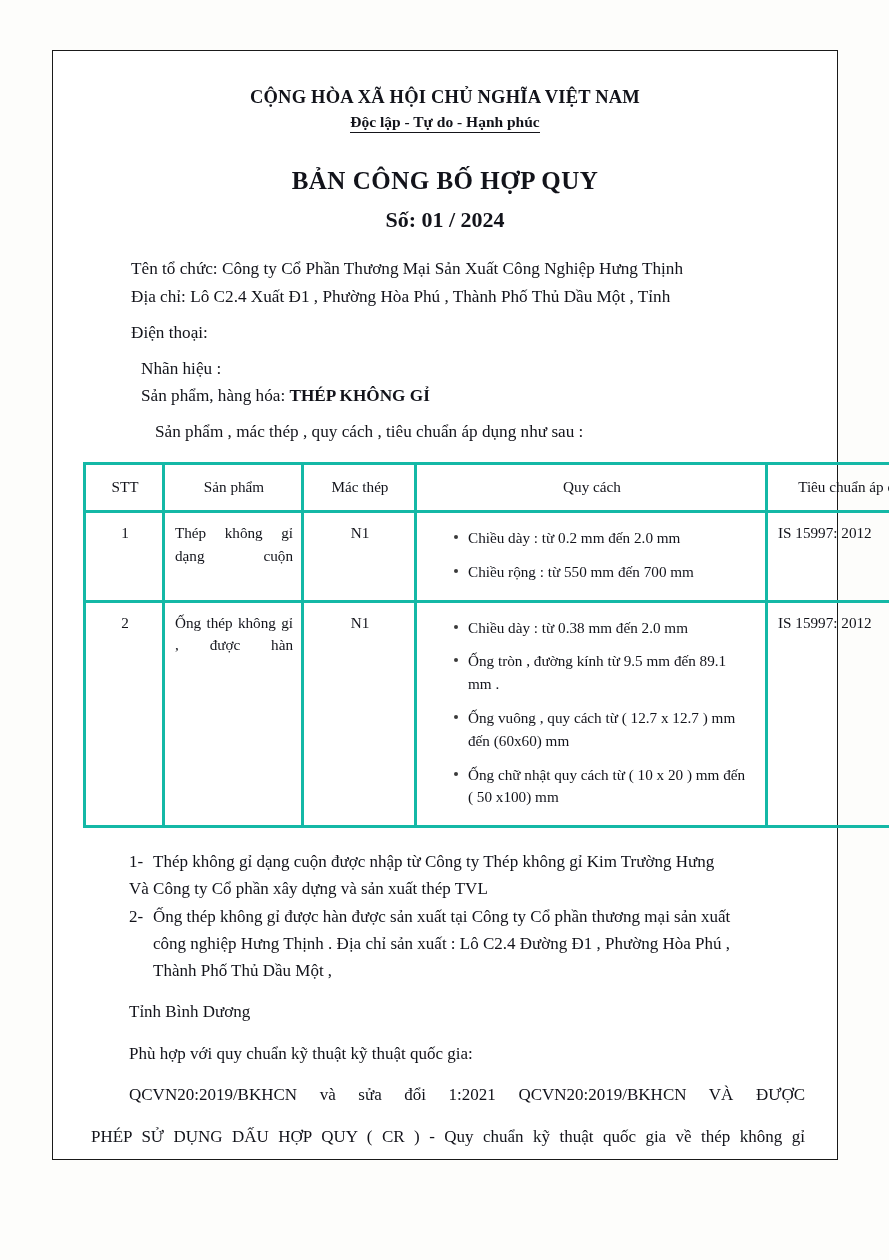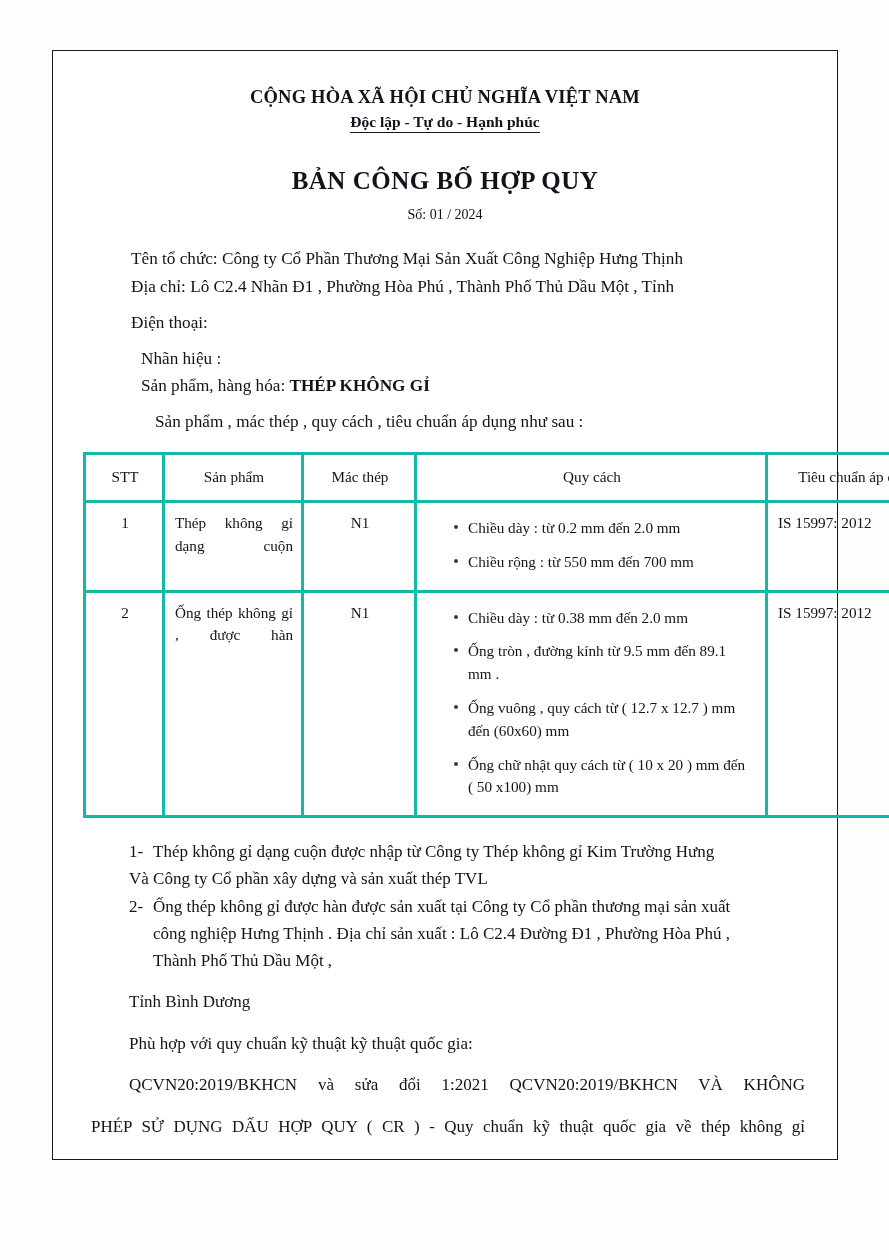--- a/index.html
+++ b/index.html
@@ -55,22 +55,23 @@
     border-bottom: 1.3px solid #15151a;
     padding-bottom: 1px;
   }
   .doc-title {
     font-size: 25px;
     font-weight: bold;
     margin-top: 34px;
     letter-spacing: 0.5px;
   }
   .doc-number {
-    font-size: 14px;
+    font-size: 22px;
     margin-top: 12px;
+    font-weight: bold;
   }
   .body-block {
     margin-top: 22px;
     font-size: 17.2px;
     line-height: 1.62;
   }
   .line-indent { padding-left: 48px; }
   .line-indent2 { padding-left: 58px; }
   .line-indent3 { padding-left: 72px; }
   .strong { font-weight: bold; }
@@ -173,21 +174,21 @@
 
       <div class="center">
         <div class="nation-title">CỘNG HÒA XÃ HỘI CHỦ NGHĨA VIỆT NAM</div>
         <div><span class="nation-sub">Độc lập - Tự do - Hạnh phúc</span></div>
         <div class="doc-title">BẢN CÔNG BỐ HỢP QUY</div>
         <div class="doc-number">Số: 01 / 2024</div>
       </div>
 
       <div class="body-block">
         <div class="line-indent">Tên tổ chức: Công ty Cổ Phần Thương Mại Sản Xuất Công Nghiệp Hưng Thịnh</div>
-        <div class="line-indent">Địa chỉ: Lô C2.4 Nhãn Đ1 , Phường Hòa Phú , Thành Phố Thủ Dầu Một , Tỉnh</div>
+        <div class="line-indent">Địa chỉ: Lô C2.4 Xuất Đ1 , Phường Hòa Phú , Thành Phố Thủ Dầu Một , Tỉnh</div>
         <div class="spacer-sm"></div>
         <div class="line-indent">Điện thoại:</div>
         <div class="spacer-sm"></div>
         <div class="line-indent2">Nhãn hiệu :</div>
         <div class="line-indent2">
           <span>Sản phẩm, hàng hóa:</span>
           <span class="strong">THÉP KHÔNG GỈ</span>
         </div>
         <div class="spacer-sm"></div>
         <div class="line-indent3">Sản phẩm , mác thép , quy cách , tiêu chuẩn áp dụng như sau :</div>
@@ -242,21 +243,21 @@
         <div class="note-row">
           <div class="note-num">2-</div>
           <div class="note-txt">Ống thép không gỉ được hàn được sản xuất tại Công ty Cổ phần thương mại sản xuất</div>
         </div>
         <div class="note-cont2">công nghiệp Hưng Thịnh . Địa chỉ sản xuất : Lô C2.4 Đường Đ1 , Phường Hòa Phú ,</div>
         <div class="note-cont2">Thành Phố Thủ Dầu Một ,</div>
       </div>
 
       <div class="tail">Tỉnh Bình Dương</div>
       <div class="tail">Phù hợp với quy chuẩn kỹ thuật kỹ thuật quốc gia:</div>
-      <div class="tail tail-just">QCVN20:2019/BKHCN và sửa đổi 1:2021  QCVN20:2019/BKHCN VÀ KHÔNG</div>
+      <div class="tail tail-just">QCVN20:2019/BKHCN và sửa đổi 1:2021  QCVN20:2019/BKHCN VÀ ĐƯỢC</div>
       <div class="tail tail-full">PHÉP SỬ DỤNG DẤU HỢP QUY ( CR ) -  Quy chuẩn kỹ thuật quốc gia về thép không gỉ</div>
 
       <div class="seal-clip">
         
       </div>
 
     </div>
   </div>
 </div>
 

